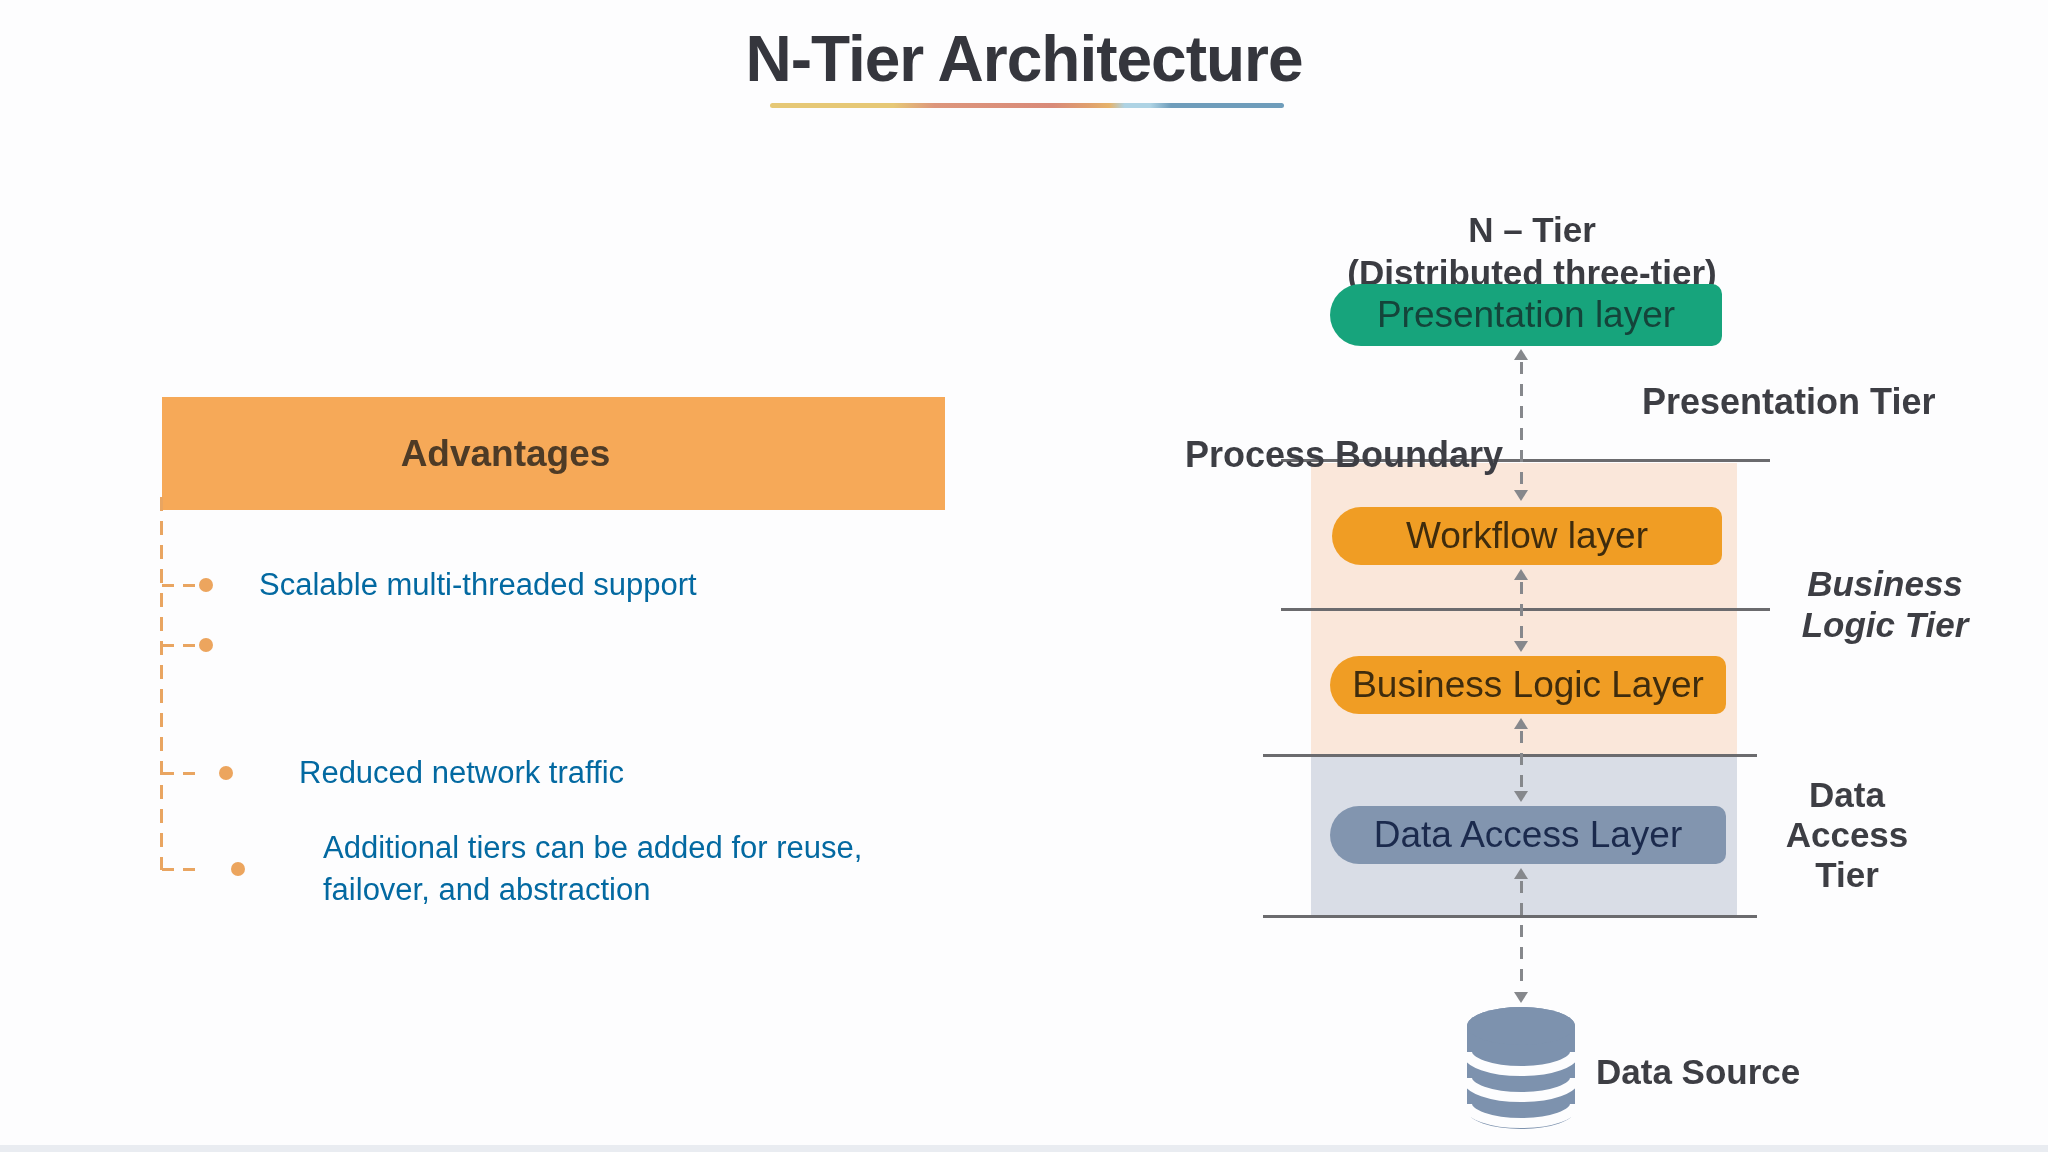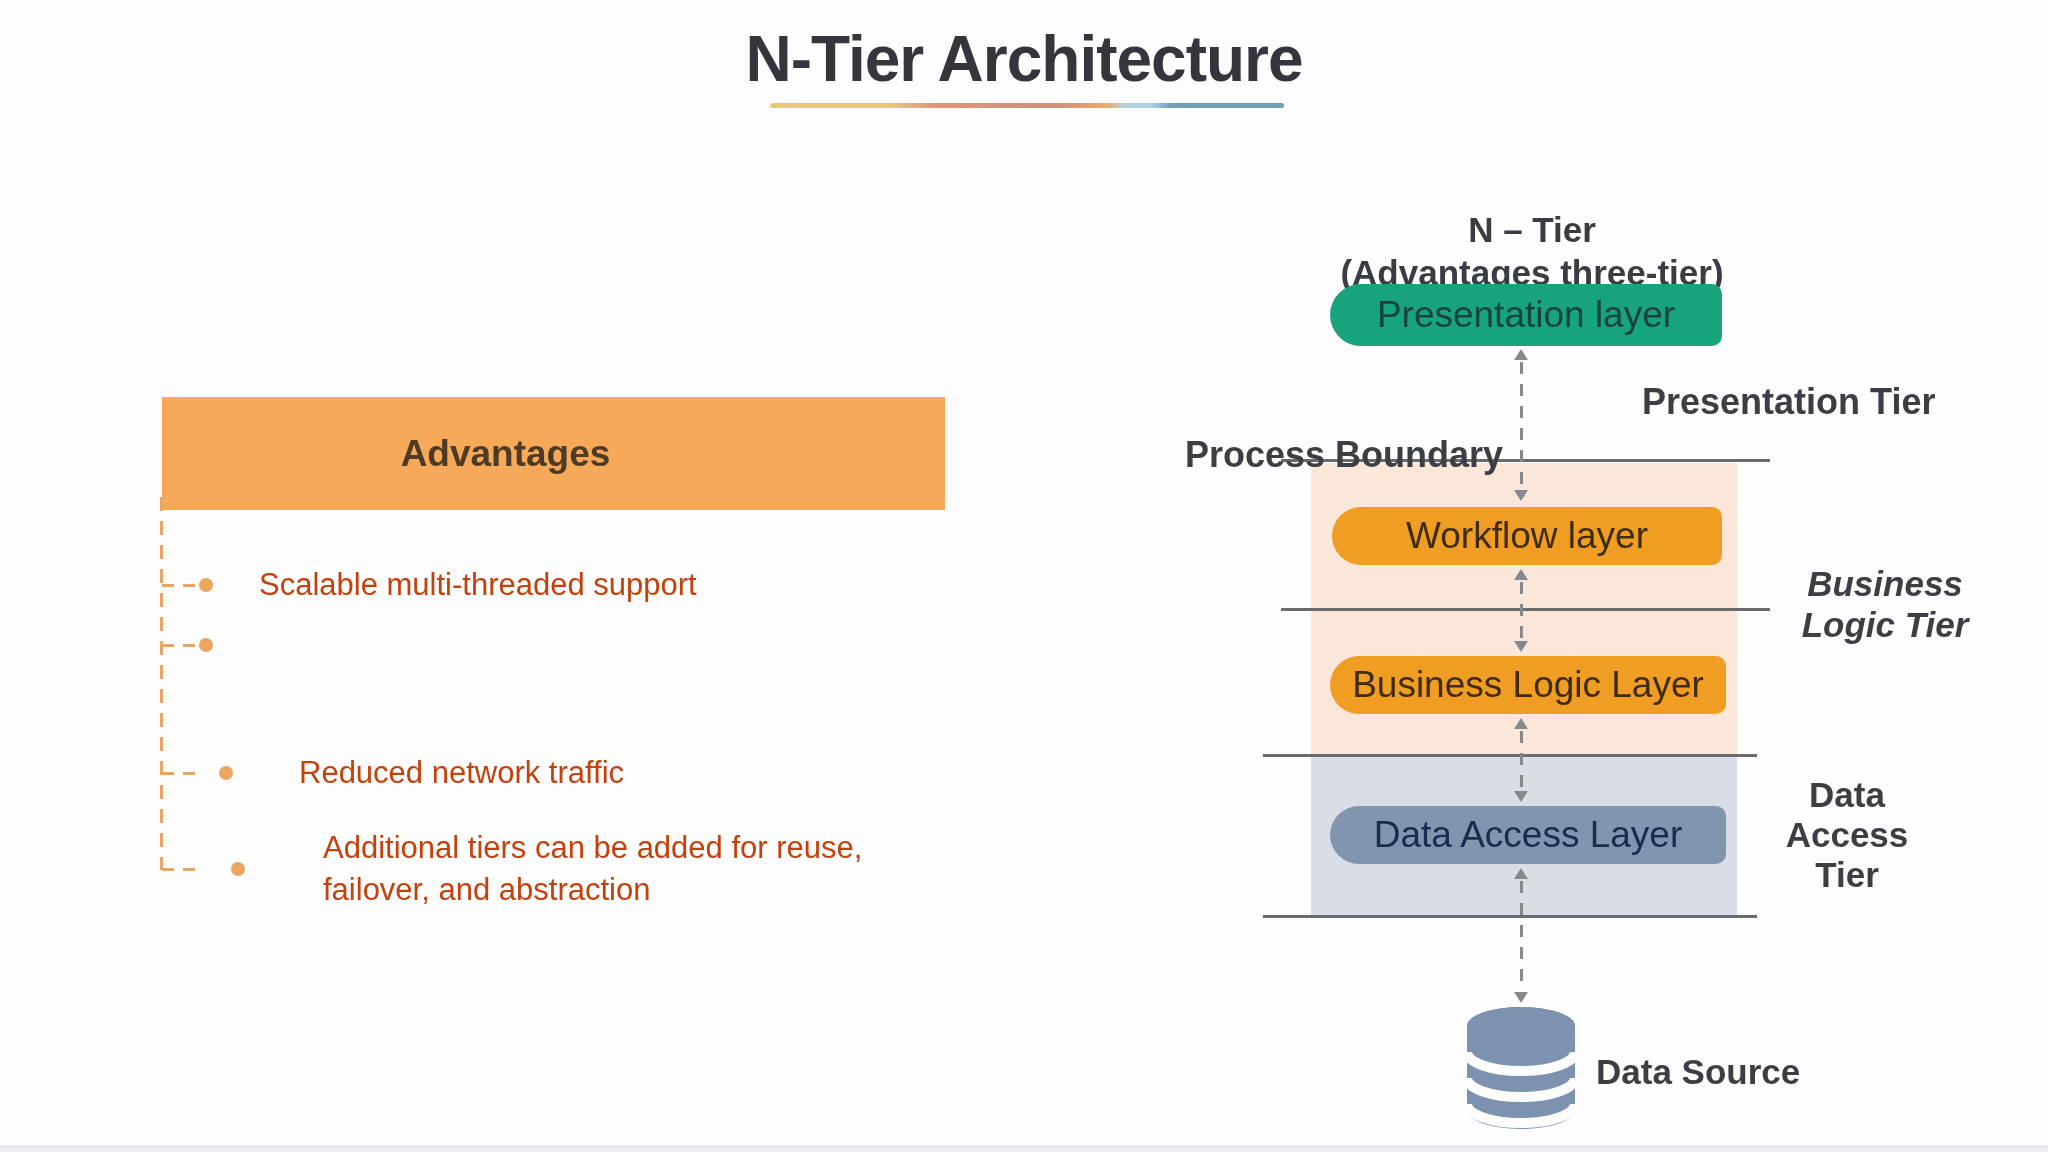--- a/index.html
+++ b/index.html
@@ -32,21 +32,21 @@
     display:flex;align-items:center;justify-content:center;
     font-size:37px;font-weight:bold;color:#4e3b26;
     padding-right:96px;box-sizing:border-box;
   }
   .adv-vline{
     position:absolute;left:160px;top:497px;width:3px;height:373px;
     background-image:repeating-linear-gradient(to bottom,#e9a561 0 14px,transparent 14px 24px);
   }
   .bullet{
     position:absolute;left:162px;display:flex;align-items:center;
-    font-size:31px;line-height:42px;color:#c2410c;
+    font-size:31px;line-height:42px;color:#0369a1;
   }
   .bullet .stub{
     width:34px;height:3px;flex:0 0 auto;
     background-image:repeating-linear-gradient(to right,#e9a561 0 12px,transparent 12px 21px);
   }
   .bullet .dot{
     width:14px;height:14px;border-radius:50%;background:#eca55e;flex:0 0 auto;margin-left:3px;
   }
   .bullet .text{margin-left:46px;}
   
@@ -137,21 +137,21 @@
     <span class="stub"></span>
     <span class="dot"></span>
     <div class="text">
       <div>Additional tiers can be added for reuse,</div>
       <div>failover, and abstraction</div>
     </div>
   </div>
 
   <div class="n-heading">
     <div>N – Tier</div>
-    <div>(Advantages three-tier)</div>
+    <div>(Distributed three-tier)</div>
   </div>
 
   <div class="region region-business"></div>
   <div class="region region-data"></div>
 
   <div class="bline bline-1"></div>
   <div class="bline bline-2"></div>
   <div class="bline bline-3"></div>
   <div class="bline bline-4"></div>
 

